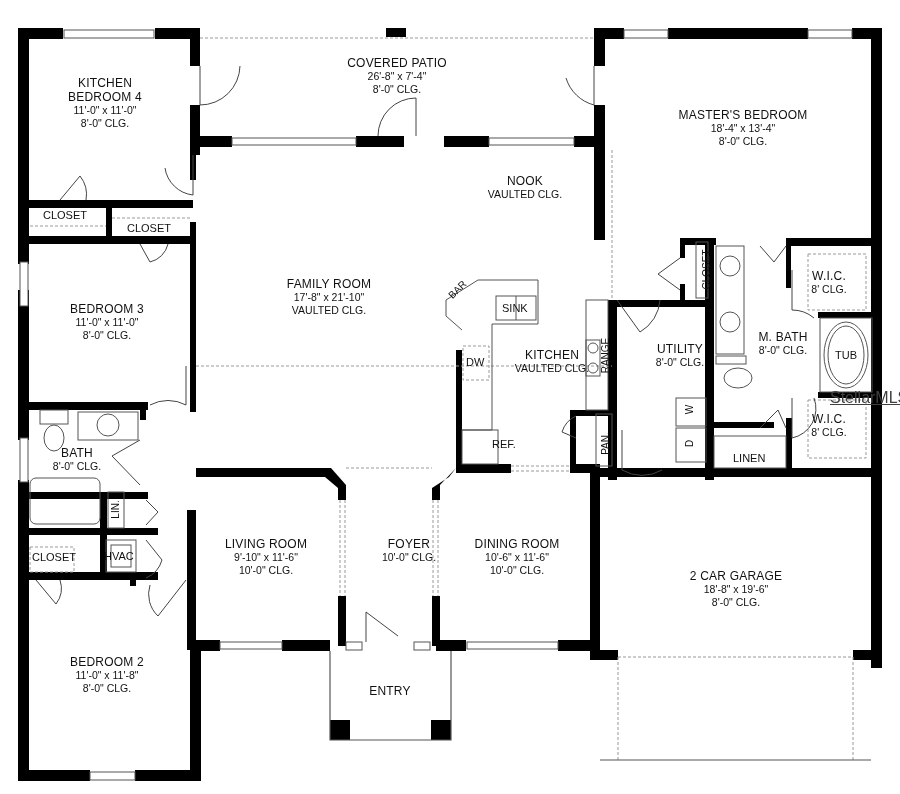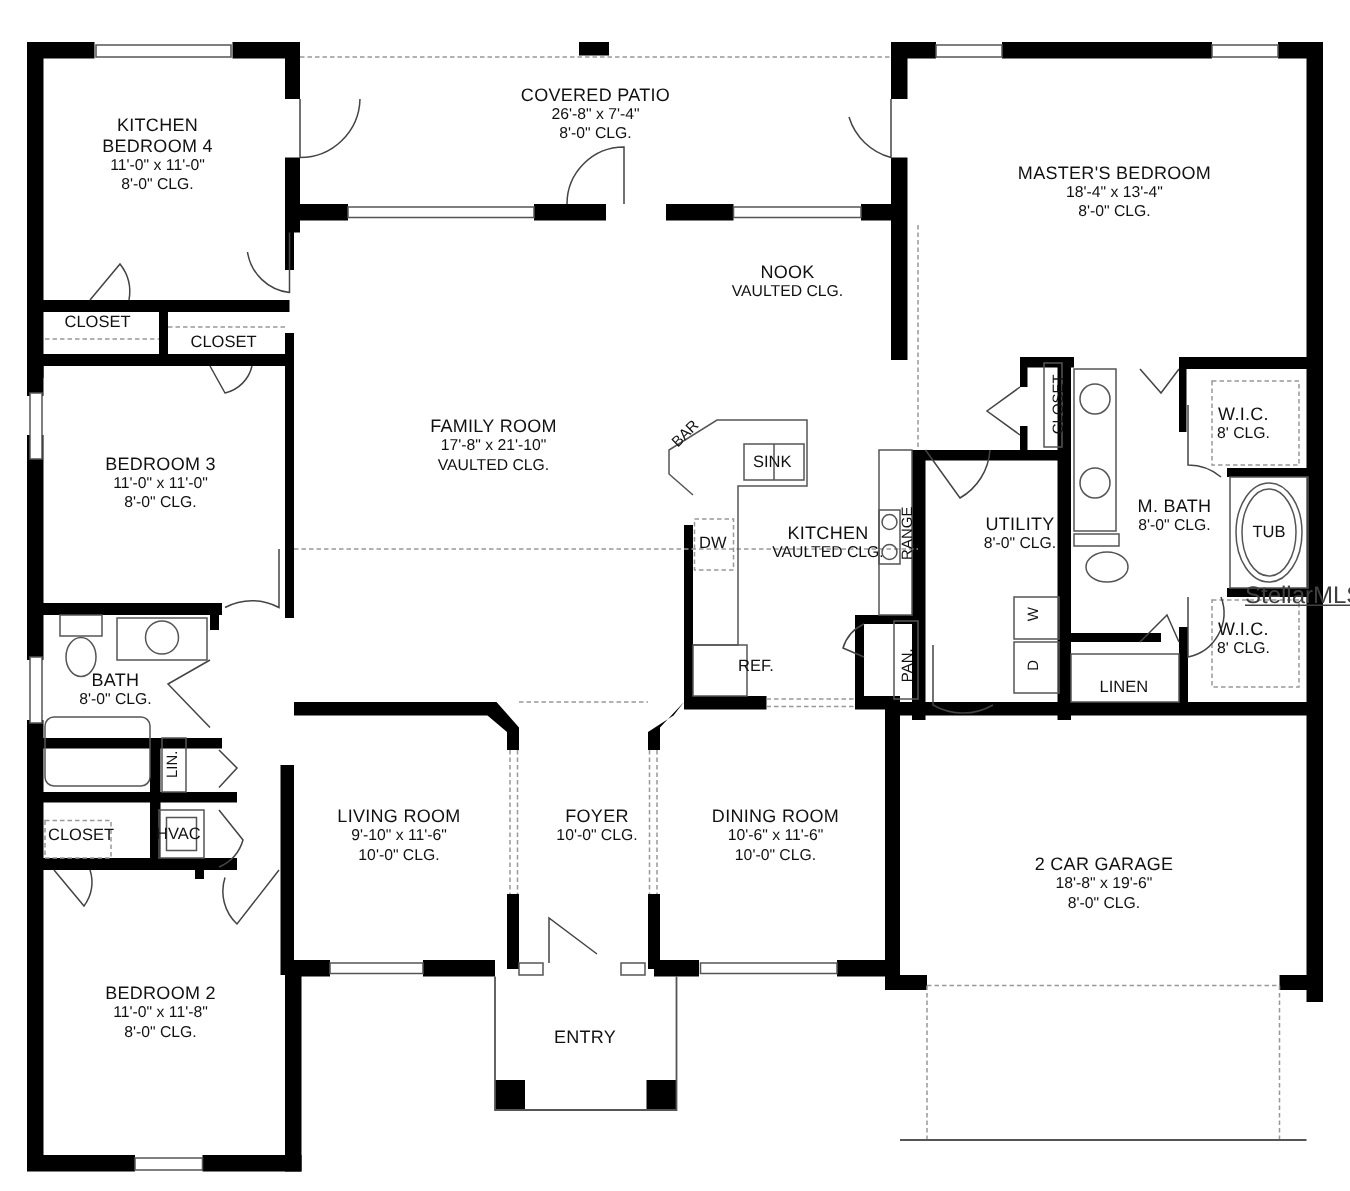--- a/index.html
+++ b/index.html
@@ -243,21 +243,21 @@
 </div>
 <div class="lbl" style="left:829px;top:412px;">
   <span class="n">W.I.C.</span>
   <span class="d">8' CLG.</span>
 </div>
 <div class="lbl" style="left:266px;top:537px;">
   <span class="n">LIVING ROOM</span>
   <span class="d">9'-10" x 11'-6"</span>
   <span class="d">10'-0" CLG.</span>
 </div>
-<div class="lbl" style="left:398px;top:537px;">
+<div class="lbl" style="left:409px;top:537px;">
   <span class="n">FOYER</span>
   <span class="d">10'-0" CLG.</span>
 </div>
 <div class="lbl" style="left:517px;top:537px;">
   <span class="n">DINING ROOM</span>
   <span class="d">10'-6" x 11'-6"</span>
   <span class="d">10'-0" CLG.</span>
 </div>
 <div class="lbl" style="left:736px;top:569px;">
   <span class="n">2 CAR GARAGE</span>

